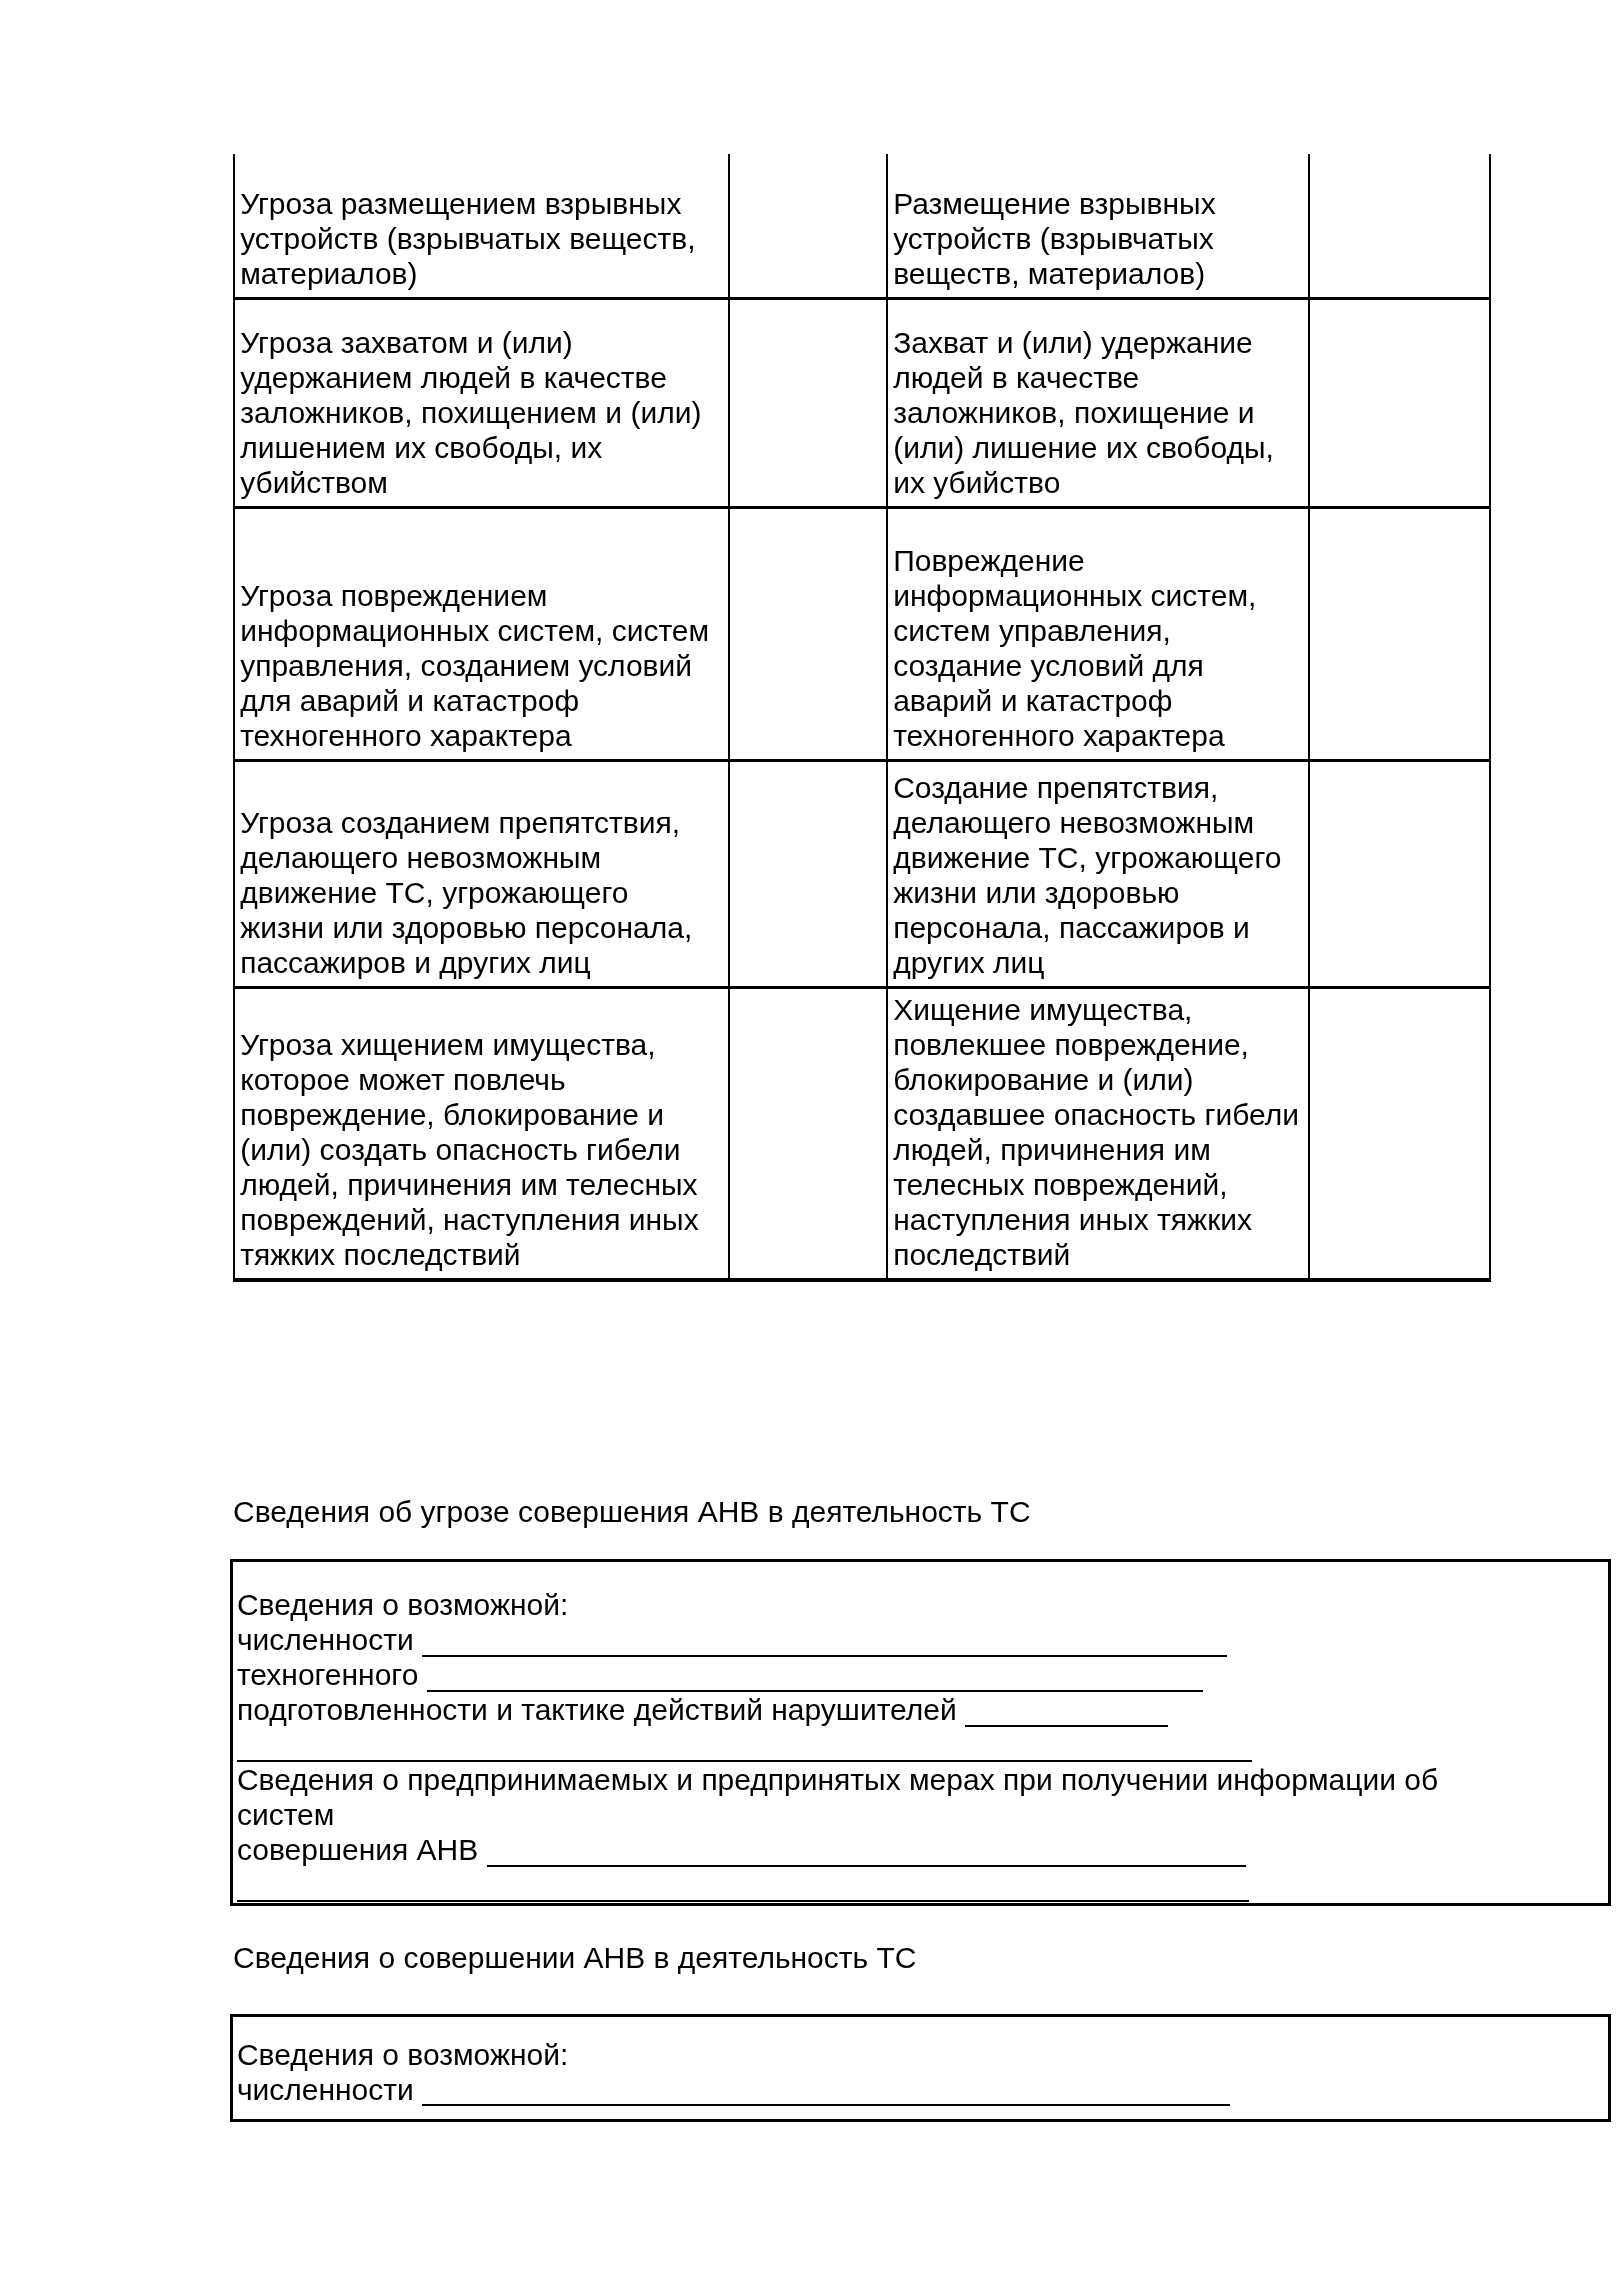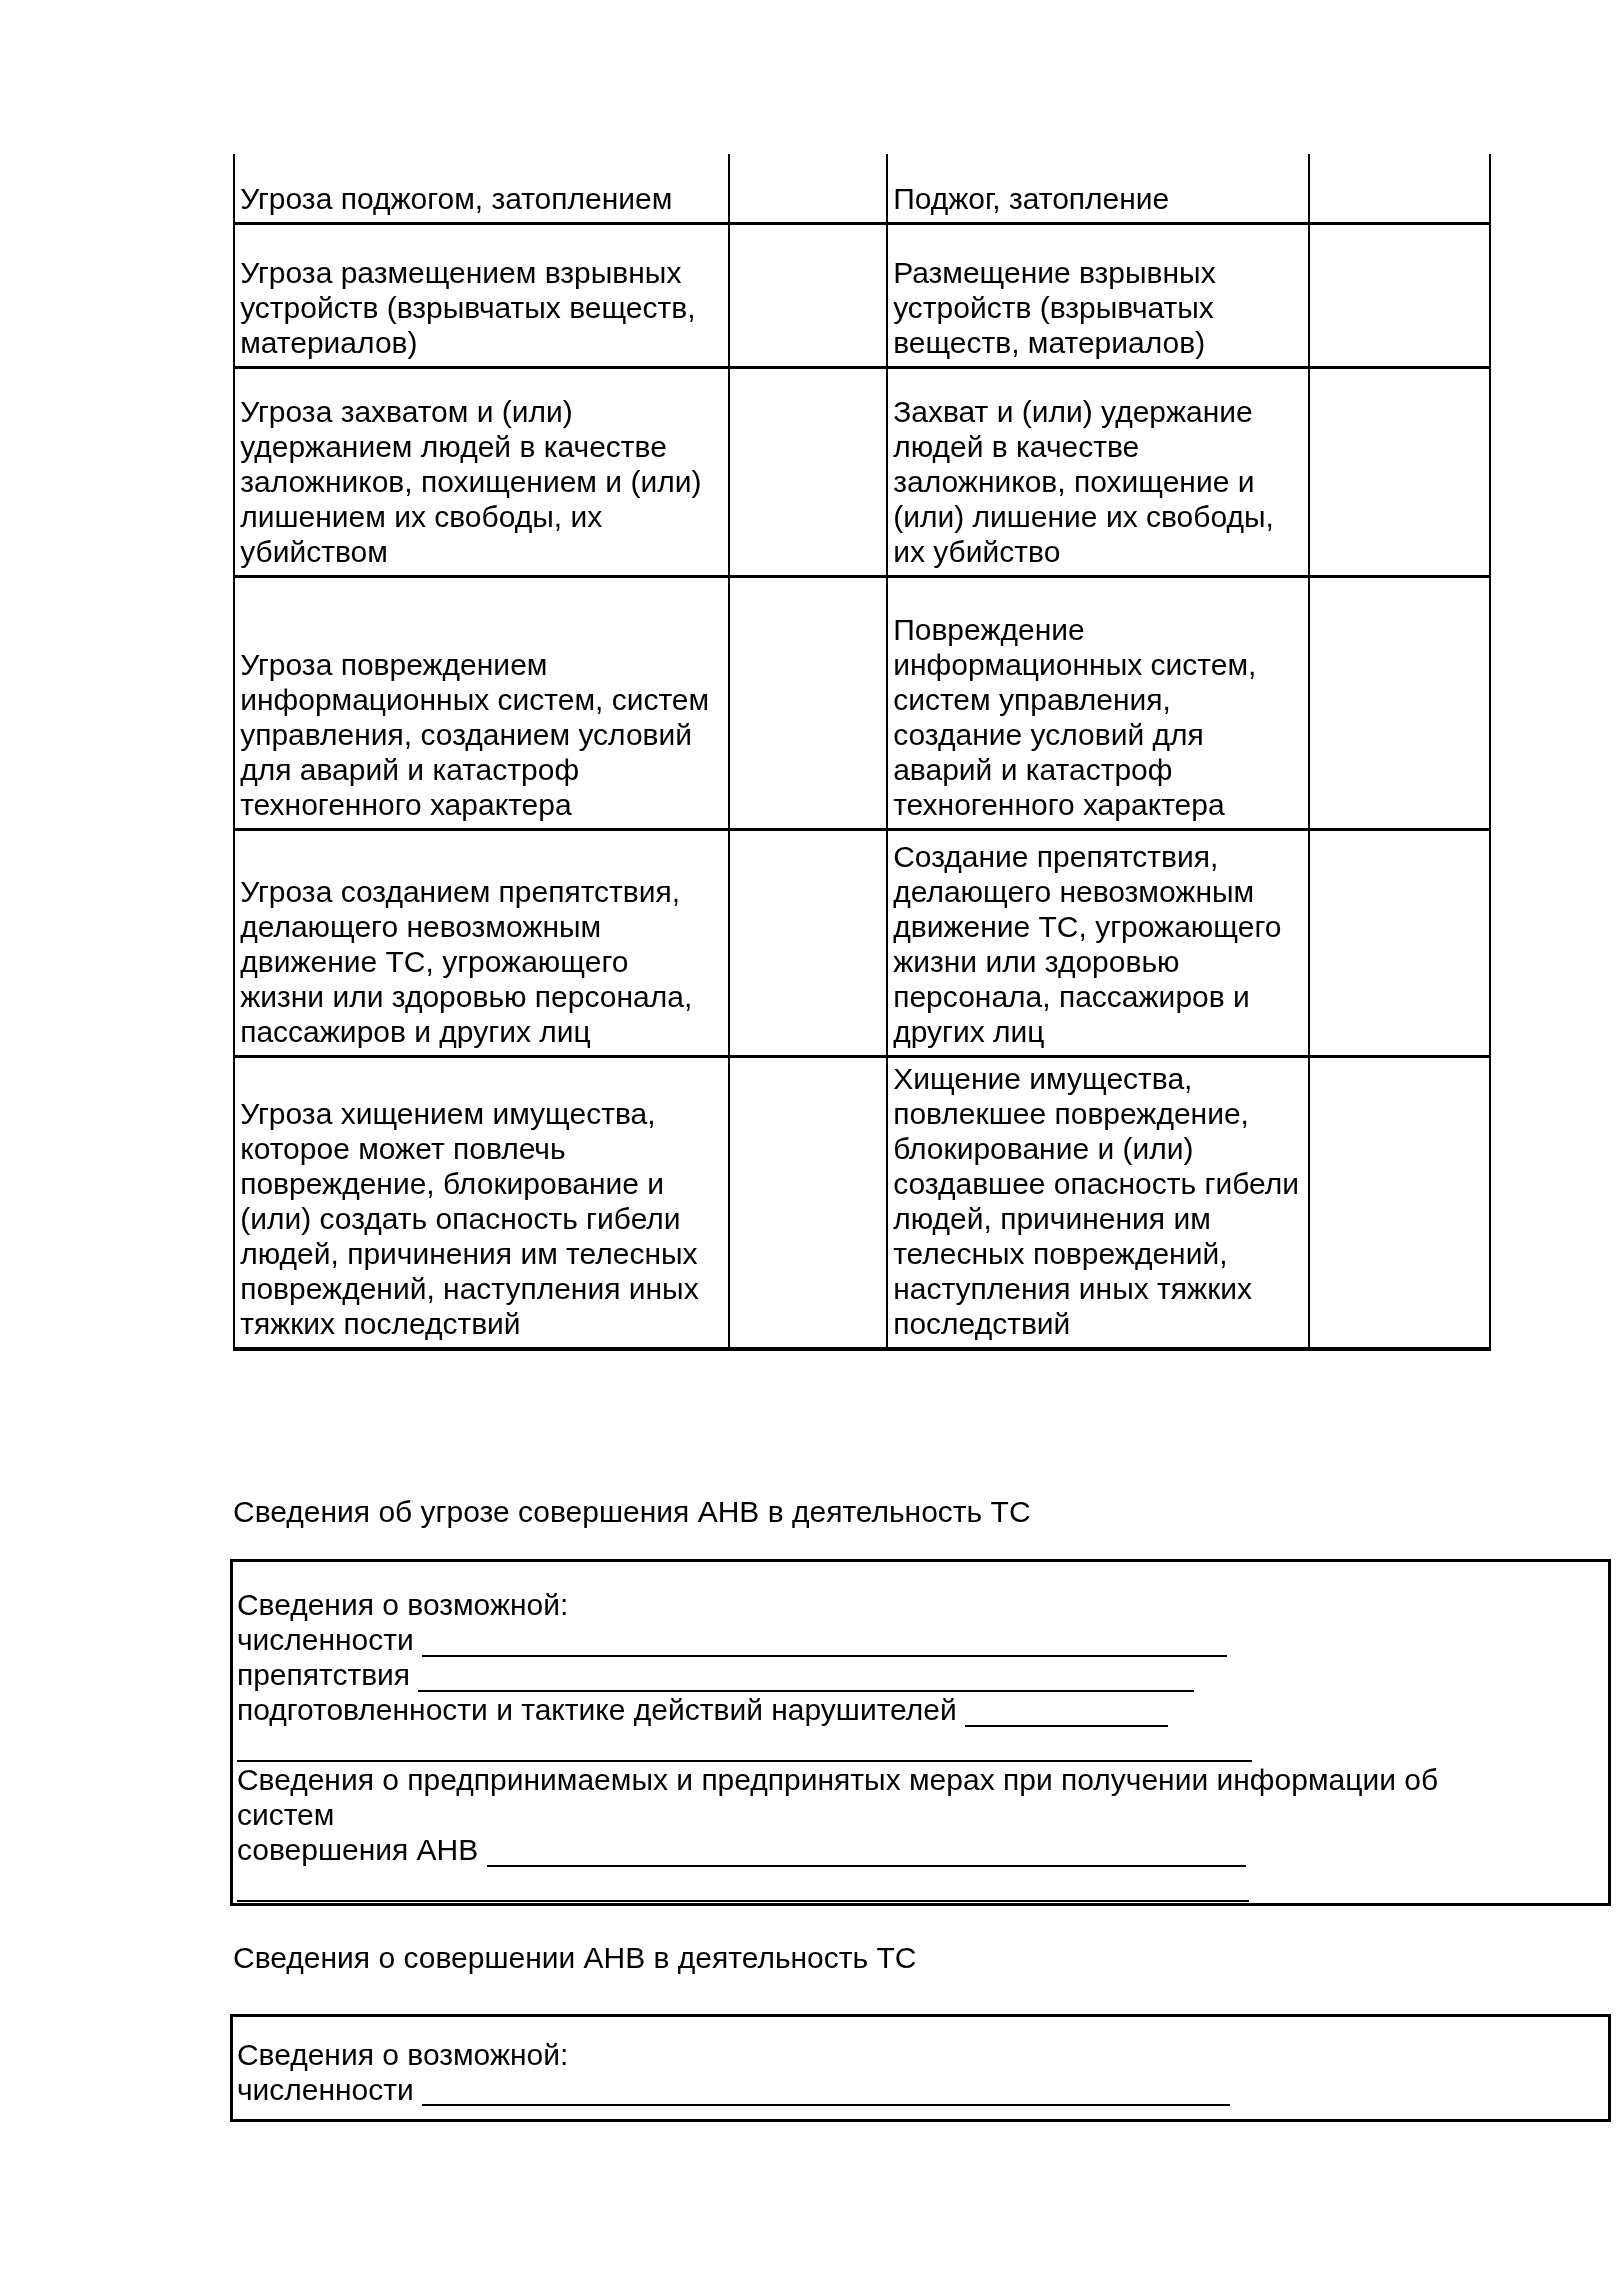--- a/index.html
+++ b/index.html
@@ -85,26 +85,20 @@
 <div>
 
   <table class="threat-table">
     <colgroup>
       <col style="width:495px">
       <col style="width:158px">
       <col style="width:422px">
       <col style="width:181px">
     </colgroup>
     <tbody>
-      <tr style="height:69px">
-        <td>Угроза поджогом, затоплением</td>
-        <td></td>
-        <td>Поджог, затопление</td>
-        <td></td>
-      </tr>
       <tr style="height:144px">
         <td>Угроза размещением взрывных
 устройств (взрывчатых веществ,
 материалов)</td>
         <td></td>
         <td>Размещение взрывных
 устройств (взрывчатых
 веществ, материалов)</td>
         <td></td>
       </tr>
@@ -178,21 +172,21 @@
 
   <div class="form-box box-threat">
     <div class="bline">
       <span>Сведения о возможной:</span>
     </div>
     <div class="bline">
       <span>численности</span>
       <span class="fill w-numbers"></span>
     </div>
     <div class="bline">
-      <span>препятствия</span>
+      <span>техногенного</span>
       <span class="fill w-equip"></span>
     </div>
     <div class="bline">
       <span>подготовленности и тактике действий нарушителей</span>
       <span class="fill w-training"></span>
     </div>
     <div class="bline">
       <span class="fill w-full"></span>
     </div>
     <div class="bline">

